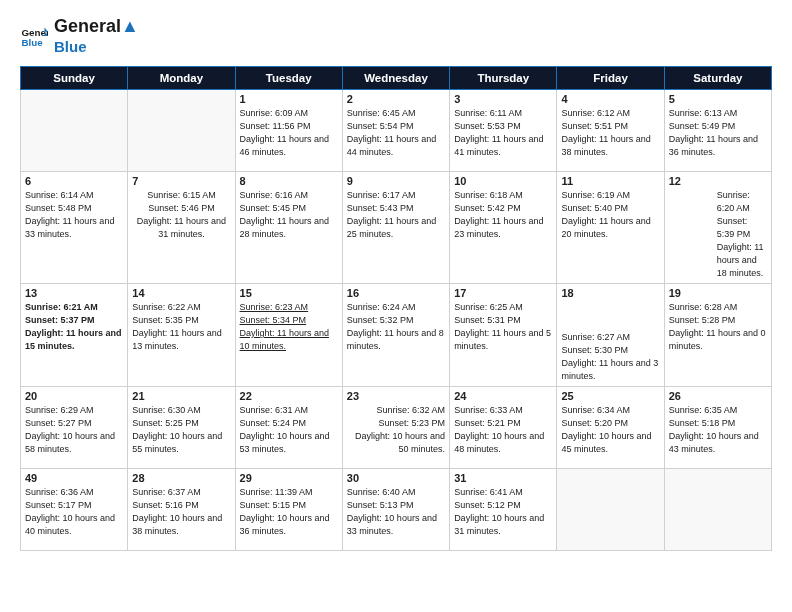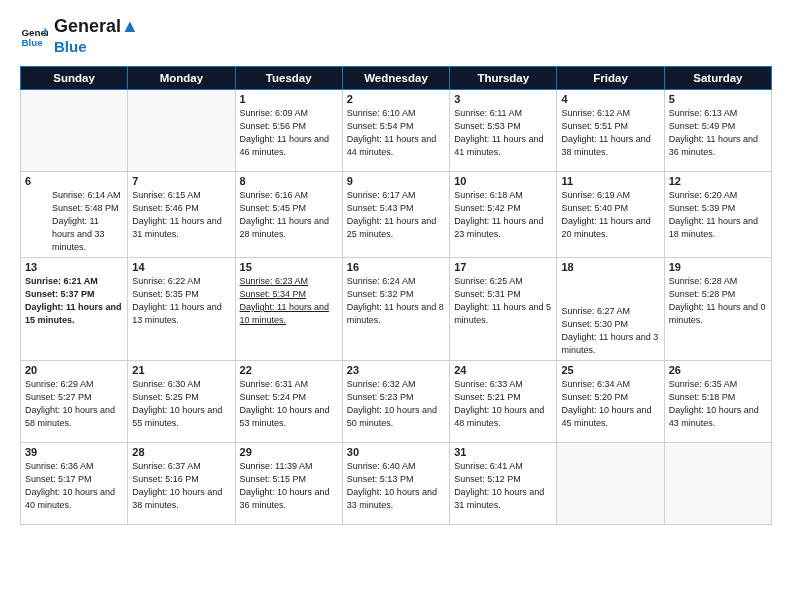--- a/index.html
+++ b/index.html
@@ -119,26 +119,26 @@
           <th>Saturday</th>
         </tr>
     </thead>
     <tbody id="calendar-body">
         <tr>
           <td class="empty"></td>
           <td class="empty"></td>
           <td>
             <span class="day-number">1</span>
             <div class="day-info" style="white-space: pre-line;">Sunrise: 6:09 AM
-Sunset: 5:56 PM
+Sunset: 11:56 PM
 Daylight: 11 hours and 46 minutes.</div>
           </td>
           <td>
             <span class="day-number">2</span>
-            <div class="day-info" style="white-space: pre-line;">Sunrise: 6:10 AM
+            <div class="day-info" style="white-space: pre-line;">Sunrise: 6:45 AM
 Sunset: 5:54 PM
 Daylight: 11 hours and 44 minutes.</div>
           </td>
           <td>
             <span class="day-number">3</span>
             <div class="day-info" style="white-space: pre-line;">Sunrise: 6:11 AM
 Sunset: 5:53 PM
 Daylight: 11 hours and 41 minutes.</div>
           </td>
           <td>
@@ -150,27 +150,27 @@
           <td>
             <span class="day-number">5</span>
             <div class="day-info" style="white-space: pre-line;">Sunrise: 6:13 AM
 Sunset: 5:49 PM
 Daylight: 11 hours and 36 minutes.</div>
           </td>
         </tr>
         <tr>
           <td>
             <span class="day-number">6</span>
-            <div class="day-info" style="white-space: pre-line; margin-left: 27px;">Sunrise: 6:14 AM
+            <div class="day-info" style="white-space: pre-line;">Sunrise: 6:14 AM
 Sunset: 5:48 PM
 Daylight: 11 hours and 33 minutes.</div>
           </td>
           <td>
             <span class="day-number">7</span>
-            <div class="day-info" style="white-space: pre-line;">Sunrise: 6:15 AM
+            <div class="day-info" style="white-space: pre-line; text-align: center;">Sunrise: 6:15 AM
 Sunset: 5:46 PM
 Daylight: 11 hours and 31 minutes.</div>
           </td>
           <td>
             <span class="day-number">8</span>
             <div class="day-info" style="white-space: pre-line;">Sunrise: 6:16 AM
 Sunset: 5:45 PM
 Daylight: 11 hours and 28 minutes.</div>
           </td>
           <td>
@@ -186,21 +186,21 @@
 Daylight: 11 hours and 23 minutes.</div>
           </td>
           <td>
             <span class="day-number">11</span>
             <div class="day-info" style="white-space: pre-line;">Sunrise: 6:19 AM
 Sunset: 5:40 PM
 Daylight: 11 hours and 20 minutes.</div>
           </td>
           <td>
             <span class="day-number">12</span>
-            <div class="day-info" style="white-space: pre-line;">Sunrise: 6:20 AM
+            <div class="day-info" style="white-space: pre-line; margin-left: 48px;">Sunrise: 6:20 AM
 Sunset: 5:39 PM
 Daylight: 11 hours and 18 minutes.</div>
           </td>
         </tr>
         <tr>
           <td>
             <span class="day-number">13</span>
             <div class="day-info" style="white-space: pre-line; font-weight: bold;">Sunrise: 6:21 AM
 Sunset: 5:37 PM
 Daylight: 11 hours and 15 minutes.</div>
@@ -256,21 +256,21 @@
 Daylight: 10 hours and 55 minutes.</div>
           </td>
           <td>
             <span class="day-number">22</span>
             <div class="day-info" style="white-space: pre-line;">Sunrise: 6:31 AM
 Sunset: 5:24 PM
 Daylight: 10 hours and 53 minutes.</div>
           </td>
           <td>
             <span class="day-number">23</span>
-            <div class="day-info" style="white-space: pre-line;">Sunrise: 6:32 AM
+            <div class="day-info" style="white-space: pre-line; text-align: right;">Sunrise: 6:32 AM
 Sunset: 5:23 PM
 Daylight: 10 hours and 50 minutes.</div>
           </td>
           <td>
             <span class="day-number">24</span>
             <div class="day-info" style="white-space: pre-line;">Sunrise: 6:33 AM
 Sunset: 5:21 PM
 Daylight: 10 hours and 48 minutes.</div>
           </td>
           <td>
@@ -281,21 +281,21 @@
           </td>
           <td>
             <span class="day-number">26</span>
             <div class="day-info" style="white-space: pre-line;">Sunrise: 6:35 AM
 Sunset: 5:18 PM
 Daylight: 10 hours and 43 minutes.</div>
           </td>
         </tr>
         <tr>
           <td>
-            <span class="day-number">39</span>
+            <span class="day-number">49</span>
             <div class="day-info" style="white-space: pre-line;">Sunrise: 6:36 AM
 Sunset: 5:17 PM
 Daylight: 10 hours and 40 minutes.</div>
           </td>
           <td>
             <span class="day-number">28</span>
             <div class="day-info" style="white-space: pre-line;">Sunrise: 6:37 AM
 Sunset: 5:16 PM
 Daylight: 10 hours and 38 minutes.</div>
           </td>

